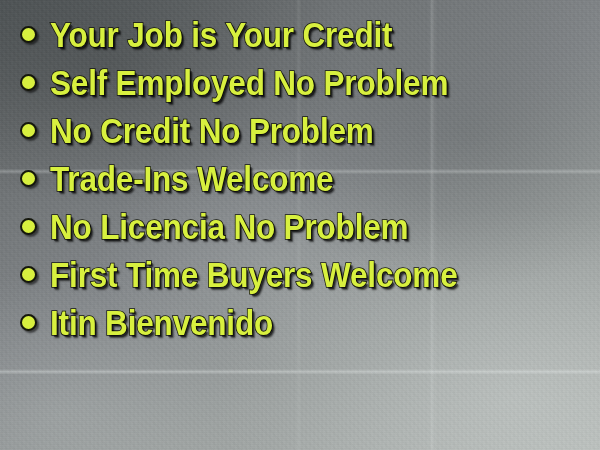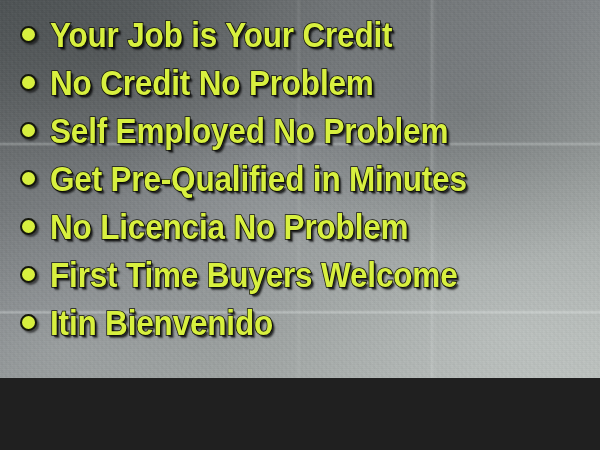--- a/index.html
+++ b/index.html
@@ -4,21 +4,21 @@
 <style>
   html, body {
     margin: 0;
     padding: 0;
     background: #202020;
   }
 
   .ad-canvas {
     position: relative;
     width: 600px;
-    height: 378px;
+    height: 450px;
     overflow: hidden;
     font-family: "Liberation Sans", sans-serif;
     
     background-color: #8c8f8e;
     background-image:
       
       linear-gradient(to bottom,
         rgba(255,255,255,0) 0%,
         rgba(255,255,255,0) 37.5%,
         rgba(230,235,235,0.22) 38.0%,
@@ -137,33 +137,33 @@
   <ul class="bullet-list">
 
     <li class="bullet-row">
       <span class="bullet-dot"></span>
       <span class="bullet-text">Your Job is Your Credit</span>
     </li>
 
 
     <li class="bullet-row">
       <span class="bullet-dot"></span>
+      <span class="bullet-text">Self Employed No Problem</span>
+    </li>
+
+    <li class="bullet-row">
+      <span class="bullet-dot"></span>
       <span class="bullet-text">No Credit No Problem</span>
     </li>
 
     <li class="bullet-row">
       <span class="bullet-dot"></span>
-      <span class="bullet-text">Self Employed No Problem</span>
+      <span class="bullet-text">Trade-Ins Welcome</span>
     </li>
 
-
-    <li class="bullet-row">
-      <span class="bullet-dot"></span>
-      <span class="bullet-text">Get Pre-Qualified in Minutes</span>
-    </li>
 
     <li class="bullet-row">
       <span class="bullet-dot"></span>
       <span class="bullet-text">No Licencia No Problem</span>
     </li>
 
     <li class="bullet-row">
       <span class="bullet-dot"></span>
       <span class="bullet-text">First Time Buyers Welcome</span>
     </li>

